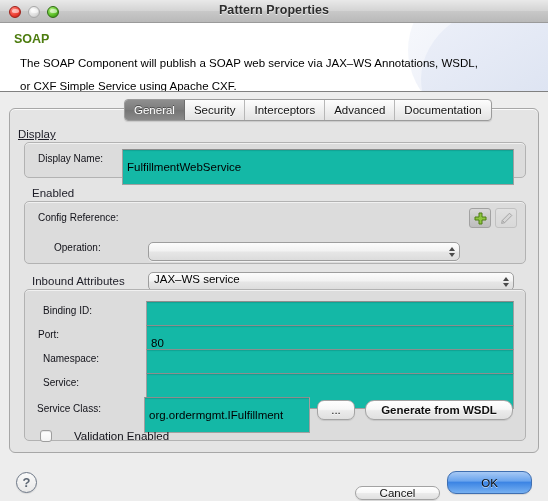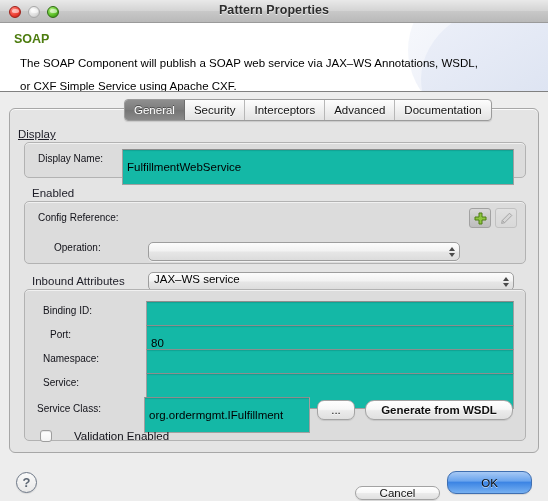--- a/index.html
+++ b/index.html
@@ -402,21 +402,21 @@
           <span class="arrow-down"></span>
       </span>
     </div>
 
     <div class="group-label" style="left:22px; top:166px;">Inbound Attributes</div>
     <div class="group-box" style="left:14px; top:180px; width:502px; height:152px;"></div>
 
     <div class="field-label" style="left:33px; top:196px;">Binding ID:</div>
     <div class="textfield" style="left:136px; top:192px; width:368px; height:21px;"></div>
 
-    <div class="field-label" style="left:40px; top:220px;">Port:</div>
+    <div class="field-label" style="left:28px; top:220px;">Port:</div>
     <div class="textfield" style="left:136px; top:216px; width:368px; height:21px;">80</div>
 
     <div class="field-label" style="left:33px; top:244px;">Namespace:</div>
     <div class="textfield" style="left:136px; top:240px; width:368px; height:21px;"></div>
 
     <div class="field-label" style="left:33px; top:268px;">Service:</div>
     <div class="textfield" style="left:136px; top:264px; width:368px; height:21px;"></div>
 
     <div class="field-label" style="left:27px; top:294px;">Service Class:</div>
     <div class="textfield" style="left:134px; top:288px; width:166px; height:26px;">org.ordermgmt.IFulfillment</div>

